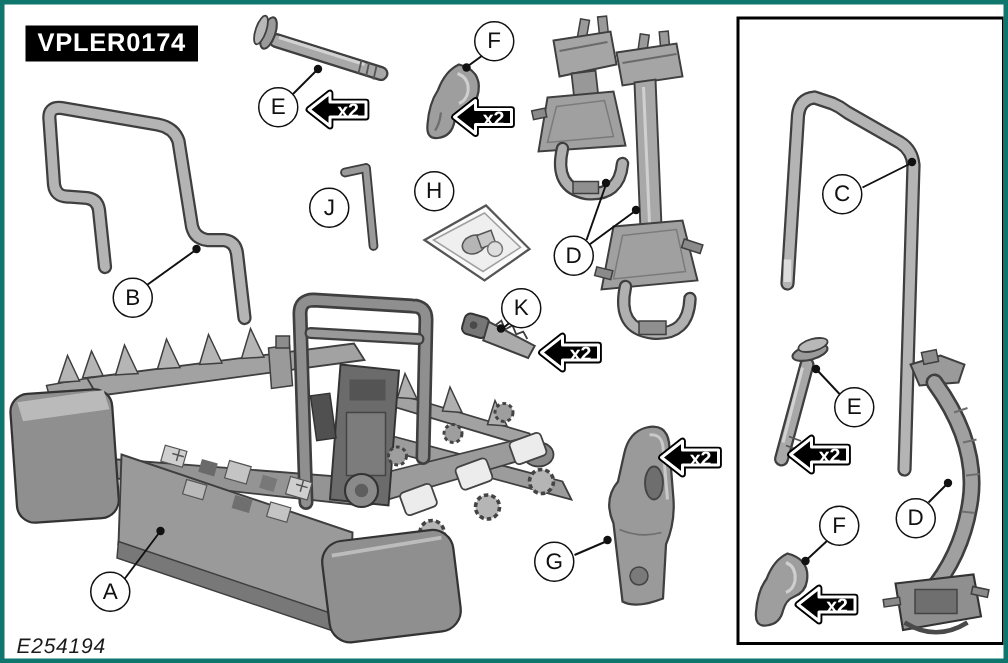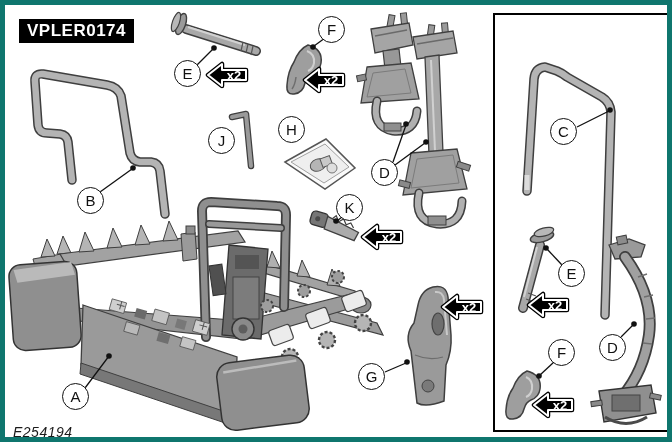--- a/index.html
+++ b/index.html
@@ -1,19 +1,19 @@
 <!DOCTYPE html>
 <html><head>
 <meta charset="utf-8">
 <style>
   html,body{margin:0;padding:0;background:#fff;}
   .stage{
     position:relative;width:672px;height:442px;background:#ffffff;
     font-family:"Liberation Sans",sans-serif;overflow:hidden;
-    border:5px solid #0f766e;box-sizing:border-box;
+    border:3px solid #0f766e;box-sizing:border-box;
   }
   .kit-label{
     position:absolute;background:#000;color:#fff;font-weight:bold;
     font-size:17px;letter-spacing:.5px;padding:3px 8px 4px 8px;line-height:1;
   }
   .panel-box{
     position:absolute;left:488px;top:8px;width:179px;height:419px;
     border:2px solid #000;box-sizing:border-box;background:transparent;
   }
   .figure-id{

